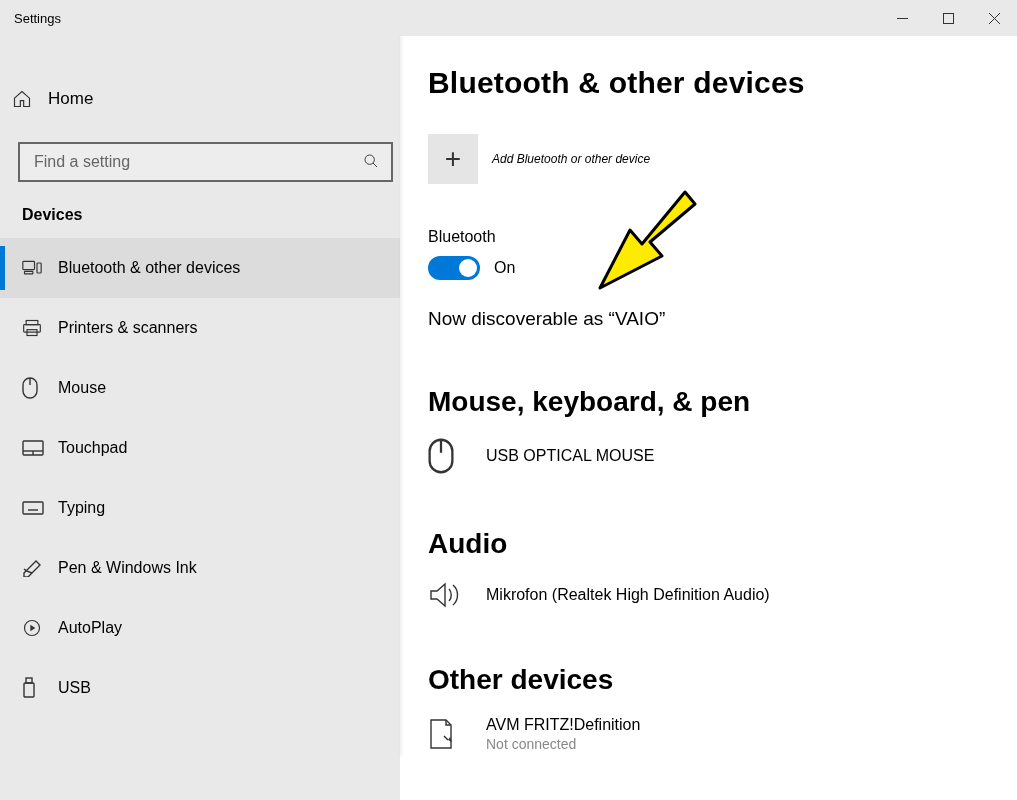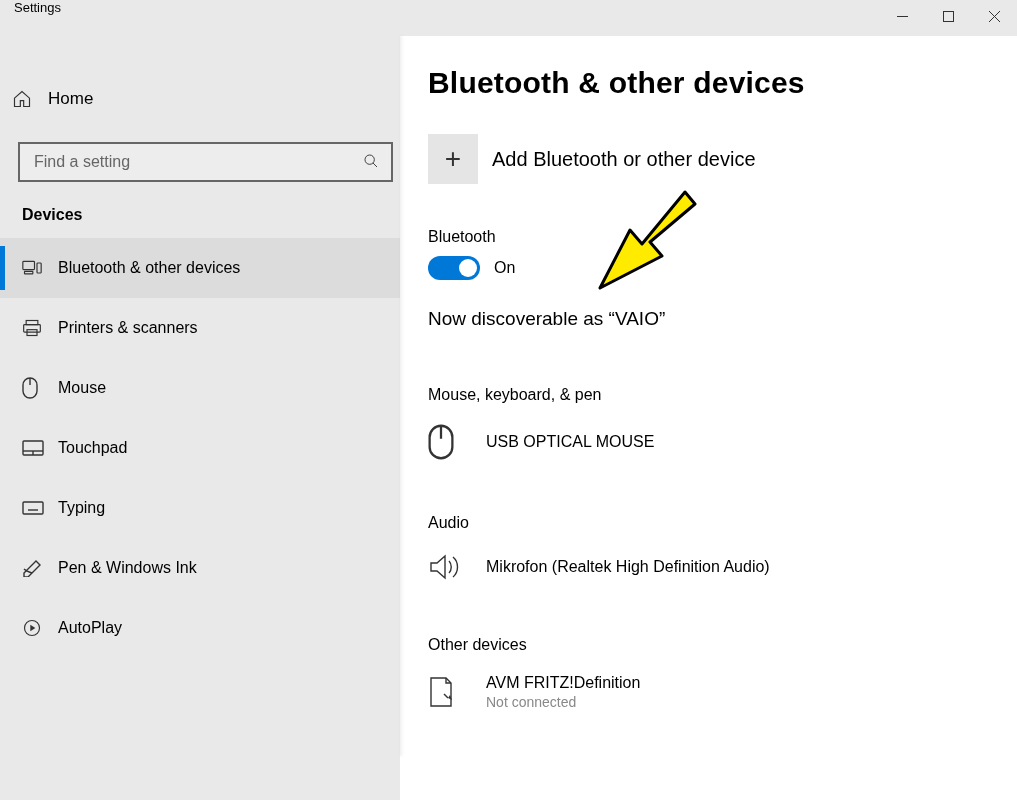--- a/index.html
+++ b/index.html
@@ -1,20 +1,20 @@
 <!DOCTYPE html>
 <html><head>
 <meta charset="utf-8">
 <style>
   * { box-sizing: border-box; }
   html, body { margin: 0; padding: 0; font-family: "Segoe UI", Arial, sans-serif; font-size: 15px; color: #000; background: #fff; }
   .window { width: 1017px; height: 800px; position: relative; overflow: hidden; background: #fff; }
 
   
-  .titlebar { height: 36px; display: flex; align-items: flex-start; justify-content: space-between; background: #e9e9e9; }
+  .titlebar { height: 36px; display: flex; align-items: center; justify-content: space-between; background: #e9e9e9; }
   .titlebar .title { padding-left: 14px; font-size: 13px; color: #000; }
   .titlebar .caption-buttons { display: flex; }
   .caption-btn { width: 46px; height: 32px; display: flex; align-items: center; justify-content: center; color: #444; }
   .caption-btn svg { width: 11px; height: 11px; }
 
   
   .body { display: flex; height: calc(800px - 36px); }
   .sidebar { width: 400px; background: #e9e9e9; padding-top: 40px; position: relative; }
   .content { flex: 1; background: #fff; padding: 30px 30px 0 28px; position: relative; }
 
@@ -40,31 +40,31 @@
   .nav-item .label { font-size: 16px; }
   .nav-item.active { background: #dcdcdc; }
   .nav-item.active::before { content: ""; position: absolute; left: 0; top: 8px; bottom: 8px; width: 5px; background: #0078d7; }
 
   
   h1.page-title { font-size: 30px; font-weight: 600; margin: 0 0 34px 0; letter-spacing: 0.2px; }
 
   .add-row { display: flex; align-items: center; margin-bottom: 44px; cursor: pointer; }
   .add-btn { width: 50px; height: 50px; background: #e5e5e5; display: flex; align-items: center; justify-content: center; margin-right: 14px; }
   .add-btn .plus { font-size: 28px; font-weight: 300; color: #333; line-height: 1; }
-  .add-label { font-size: 20px; }
+  .add-label { font-size: 12px; font-style: italic; }
 
   .subhead { font-size: 16px; margin-bottom: 10px; }
   .toggle-row { display: flex; align-items: center; margin-bottom: 28px; }
   .toggle { width: 52px; height: 24px; border-radius: 12px; background: #0078d7; position: relative; margin-right: 14px; cursor: pointer; }
   .toggle .knob { position: absolute; right: 3px; top: 3px; width: 18px; height: 18px; border-radius: 50%; background: #fff; }
   .toggle-label { font-size: 16px; }
 
   .discoverable { font-size: 19px; margin-bottom: 56px; }
 
-  .cat-head { font-size: 16px; font-weight: 400; margin-bottom: 14px; }
+  .cat-head { font-size: 28px; font-weight: 700; margin-bottom: 14px; }
   .device-row { display: flex; align-items: center; padding: 6px 0 30px 0; }
   .device-row .dicon { width: 58px; display: flex; justify-content: flex-start; align-items: center; }
   .device-row .dtext { font-size: 16px; }
   .device-row .dsub { font-size: 14px; color: #888; margin-top: 2px; }
 
   .cat-block { margin-bottom: 24px; }
 
   
   .arrow-annot { position: absolute; left: 540px; top: 184px; pointer-events: none; }
 
@@ -186,20 +186,29 @@
           <span class="label">Pen &amp; Windows Ink</span>
         </li>
         <li class="nav-item">
           <span class="icon-slot">
             <svg class="ico" width="20" height="20" viewBox="0 0 24 24">
                 <circle cx="12" cy="12" r="9"></circle>
                 <polygon points="10,8 16,12 10,16" fill="#333" stroke="none"></polygon>
               </svg>
           </span>
           <span class="label">AutoPlay</span>
+        </li>
+        <li class="nav-item">
+          <span class="icon-slot">
+            <svg class="ico" width="14" height="22" viewBox="0 0 14 22">
+                <rect x="4" y="1" width="6" height="5"></rect>
+                <rect x="2" y="6" width="10" height="14" rx="1"></rect>
+              </svg>
+          </span>
+          <span class="label">USB</span>
         </li>
       </ul>
     </div>
 
     <div class="content">
       <h1 class="page-title">Bluetooth &amp; other devices</h1>
 
       <div class="add-row">
         <div class="add-btn">
           <span class="plus">+</span>

